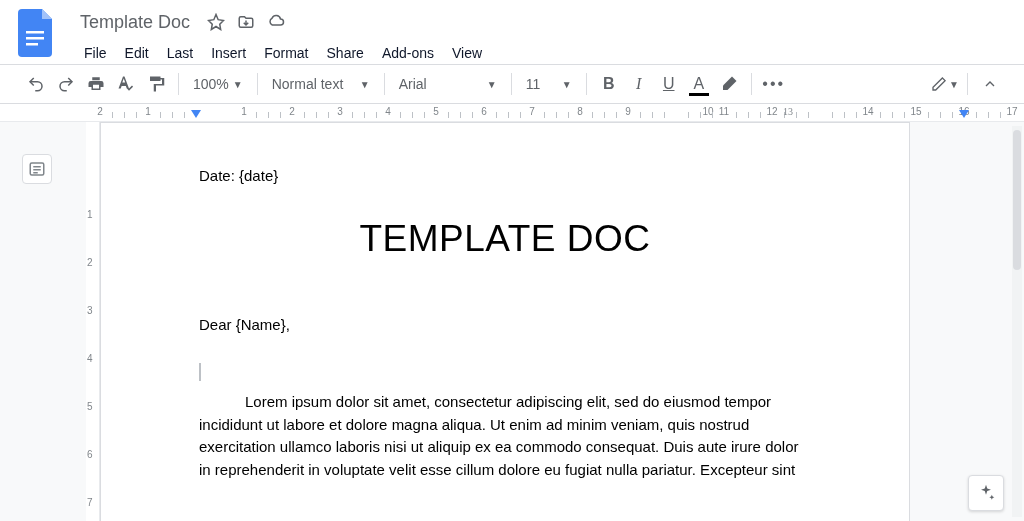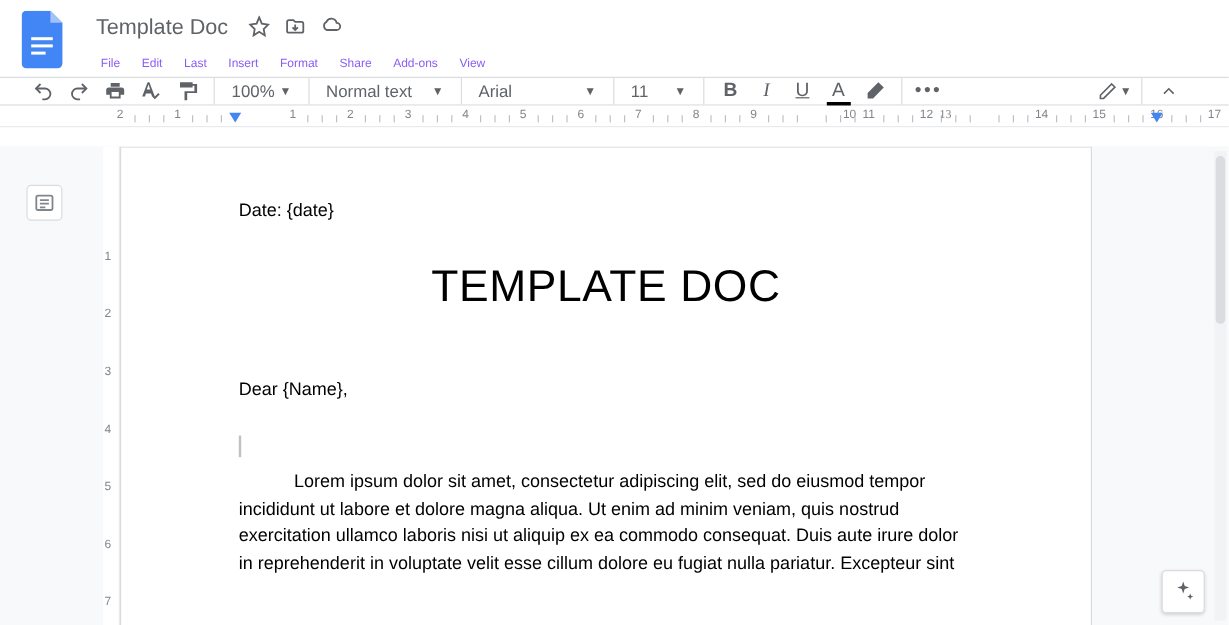--- a/index.html
+++ b/index.html
@@ -38,22 +38,22 @@
   .title-icons { display: flex; gap: 10px; color: #5f6368; }
   .title-icons span { display: inline-flex; width: 20px; height: 20px; align-items: center; justify-content: center; cursor: pointer; }
   .menubar {
     display: flex;
     align-items: center;
     gap: 2px;
     height: 30px;
     margin-top: 2px;
   }
   .menubar-item {
-    font-size: 10px;
-    color: #8b5cf6;
+    font-size: 14px;
+    color: #0f172a;
     padding: 4px 8px;
     border-radius: 4px;
     cursor: pointer;
   }
   .last-edit {
     font-size: 14px;
     color: #5f6368;
     text-decoration: underline;
     margin-left: 12px;
     cursor: pointer;
@@ -76,24 +76,24 @@
     font-weight: 500;
     display: inline-flex;
     align-items: center;
     gap: 8px;
     cursor: pointer;
   }
   
   .toolbar {
     border-top: 1px solid #dadce0;
     border-bottom: 1px solid #dadce0;
-    height: 24px;
-    display: flex;
-    align-items: center;
-    padding: 0 36px 0 22px;
+    height: 40px;
+    display: flex;
+    align-items: center;
+    padding: 0 20px 0 22px;
     gap: 2px;
     background: #fff;
   }
   .tool-btn {
     width: 28px;
     height: 28px;
     display: inline-flex;
     align-items: center;
     justify-content: center;
     color: #5f6368;

